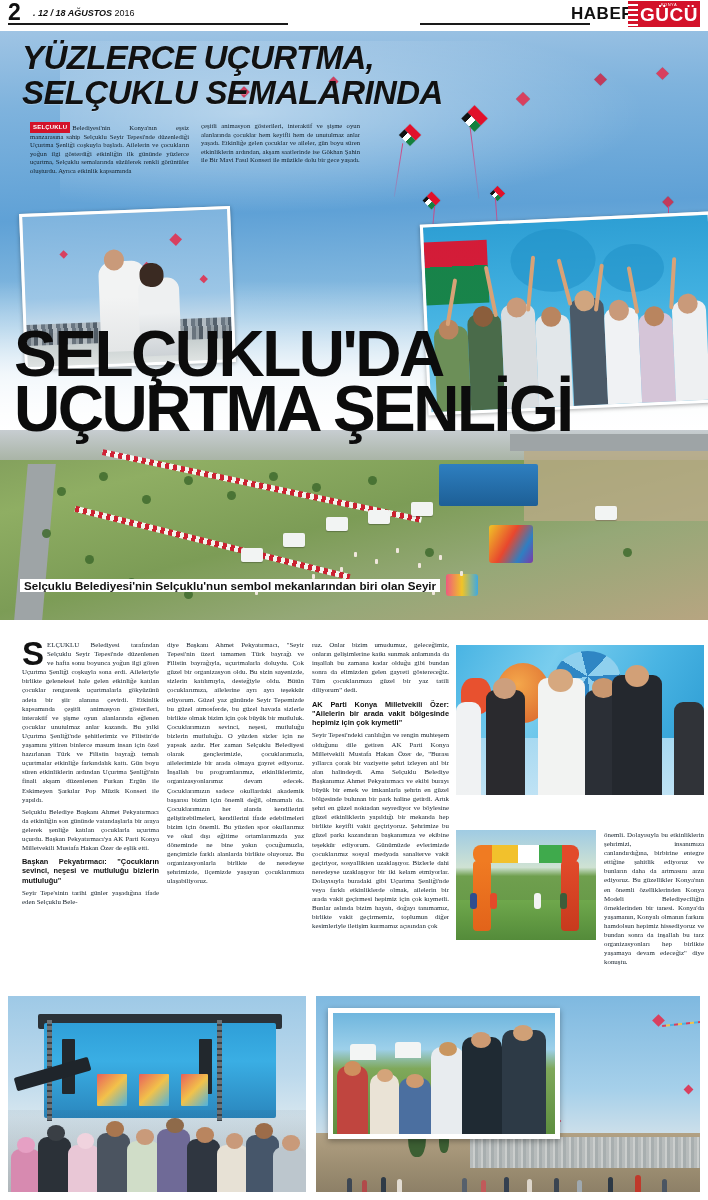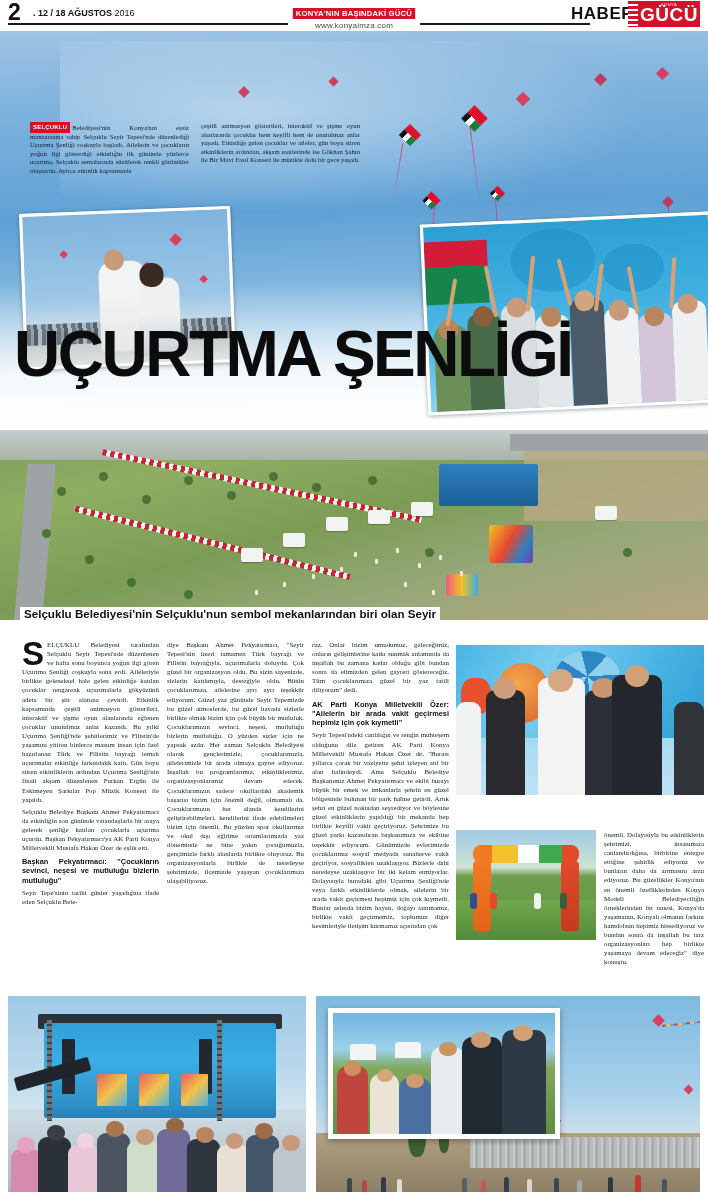--- a/index.html
+++ b/index.html
@@ -12,21 +12,21 @@
   
   .masthead{position:absolute;left:0;top:0;width:708px;height:30px;background:#fff;}
   .mh-page-no{
     position:absolute;left:8px;top:1px;font-family:"Liberation Sans",sans-serif;
     font-weight:bold;font-size:23px;line-height:23px;color:#111;letter-spacing:-1px;
   }
   .mh-date{
     position:absolute;left:33px;top:8px;font-family:"Liberation Sans",sans-serif;
     font-size:9px;color:#111;white-space:nowrap;
   }
-  .mh-date b{font-weight:bold;}
+  .mh-date b{font-weight:bold;font-style:italic;}
   .mh-rule-l{position:absolute;left:8px;top:23px;width:280px;height:2px;background:#1a1a1a;}
   .mh-rule-r{position:absolute;left:420px;top:23px;width:170px;height:2px;background:#1a1a1a;}
   .mh-center{position:absolute;left:292px;top:2px;width:124px;text-align:center;}
   .mh-badge{
     display:inline-block;background:#d3122a;color:#fff;font-family:"Liberation Sans",sans-serif;
     font-weight:bold;font-size:7.5px;letter-spacing:.2px;padding:1px 3px 1px 3px;line-height:9px;
     white-space:nowrap;transform:scaleX(1.02);
   }
   .mh-url{
     font-family:"Liberation Sans",sans-serif;font-size:8px;color:#4a4a4a;
@@ -123,21 +123,21 @@
     background:linear-gradient(180deg,#c7cdd1,#a9b4a6);}
   .pC-park{position:absolute;right:0;top:8%;width:26%;height:40%;background:#b9aa86;opacity:.8;}
 
   
   .mainhead{position:absolute;left:14px;top:327px;width:700px;z-index:6;
     font-family:"Liberation Sans",sans-serif;font-weight:bold;
     font-size:64px;line-height:55px;color:#0c0c0c;letter-spacing:-2.5px;}
   .mainhead .l2{display:block;}
 
   
-  .capbar{position:absolute;left:24px;top:604px;width:666px;z-index:7;}
+  .capbar{position:absolute;left:24px;top:576px;width:666px;z-index:7;}
   .capline{display:inline;background:#ffffff;color:#111;
     font-family:"Liberation Sans",sans-serif;font-weight:bold;font-size:11.6px;line-height:17.5px;
     box-shadow:4px 0 0 #fff,-4px 0 0 #fff;}
 
   
   .bodywrap{position:absolute;left:0;top:640px;width:708px;height:350px;}
   .col{position:absolute;top:0;width:137px;font-size:6.9px;line-height:9.1px;
     color:#14202b;text-align:justify;}
   .col p{margin:0 0 3px 0;}
   .c1{left:22px;}
@@ -211,24 +211,20 @@
 <div class="page">
 
   <div class="masthead">
     <div class="mh-page-no">2</div>
     <div class="mh-date">
       <b>. 12 / 18 AĞUSTOS</b>
       <span>2016</span>
     </div>
     <div class="mh-rule-l"></div>
     <div class="mh-rule-r"></div>
-    <div class="mh-center">
-      <span class="mh-badge">KONYA'NIN BAŞINDAKİ GÜCÜ</span>
-      <div class="mh-url">www.konyaimza.com</div>
-    </div>
     <div class="mh-haber">HABER</div>
     <div class="mh-imza-stripes"></div>
     <div class="mh-imza">GÜCÜ</div>
     <div class="mh-imza-top">KONYA</div>
   </div>
 
   <div class="hero">
     <div class="hero-glow"></div>
 
     <div class="kite" style="left:402px;top:96px">
@@ -256,20 +252,22 @@
     <div class="kite" style="left:658px;top:38px;width:9px;height:9px;background:#d8405f"></div>
     <div class="kite" style="left:664px;top:167px;width:8px;height:8px;background:#c23a5b"></div>
     <div class="kitetail" style="left:668px;top:175px;height:40px"></div>
     <div class="kite" style="left:240px;top:57px;width:8px;height:8px;background:#cf3f60"></div>
     <div class="kite" style="left:330px;top:47px;width:7px;height:7px;background:#cf3f60"></div>
 
     <div class="hero-haze"></div>
   </div>
 
   <div class="kicker">
+    <div>YÜZLERCE UÇURTMA,</div>
+    <div>SELÇUKLU SEMALARINDA</div>
   </div>
 
   <div class="lead">
     <div class="lead-col">
       <span class="lead-tag">SELÇUKLU</span><span>Belediyesi'nin Konya'nın eşsiz manzarasına sahip Selçuklu Seyir Tepesi'nde düzenlediği Uçurtma Şenliği coşkuyla başladı. Ailelerin ve çocukların yoğun ilgi gösterdiği etkinliğin ilk gününde yüzlerce uçurtma, Selçuklu semalarında süzülerek renkli görüntüler oluşturdu. Ayrıca etkinlik kapsamında</span>
     </div>
     <div class="lead-col">çeşitli animasyon gösterileri, interaktif ve şişme oyun alanlarında çocuklar hem keyifli hem de unutulmaz anlar yaşadı. Etkinliğe gelen çocuklar ve aileler, gün boyu süren etkinliklerin ardından, akşam saatlerinde ise Gökhan Şahin ile Bir Mavi Fasıl Konseri ile müzikle dolu bir gece yaşadı.</div>
   </div>
 
   <div class="photo photoA">
@@ -361,20 +359,21 @@
       <div class="pC-crowddot" style="left:44%;top:76%"></div>
         <div class="pC-crowddot" style="left:40%;top:80%"></div>
       <div class="pC-crowddot" style="left:57%;top:80%"></div>
         <div class="pC-crowddot" style="left:61%;top:84%"></div>
       <div class="pC-crowddot" style="left:65%;top:74%"></div>
         <div class="pC-crowddot" style="left:36%;top:84%"></div>
     </div>
   </div>
 
   <div class="mainhead">
+    <span>SELÇUKLU'DA</span>
     <span class="l2">UÇURTMA ŞENLİGİ</span>
   </div>
 
   <div class="capbar">
     <div><span class="capline">Selçuklu Belediyesi'nin Selçuklu'nun sembol mekanlarından biri olan Seyir</span></div>
   </div>
 
   <div class="photo photoD">
     <div class="ph-inner">
       <div class="pD-bg"></div>
@@ -416,21 +415,21 @@
       <div class="subhead">Başkan Pekyatırmacı: "Çocukların sevinci, neşesi ve mutluluğu bizlerin mutluluğu"</div>
       <p>Seyir Tepe'sinin tarihi günler yaşadığına ifade eden Selçuklu Bele-</p>
     </div>
 
     <div class="col c2">
       <p>diye Başkanı Ahmet Pekyatırmacı, "Seyir Tepesi'nin üzeri tamamen Türk bayrağı ve Filistin bayrağıyla, uçurtmalarla doluydu. Çok güzel bir organizasyon oldu. Bu sizin sayenizde, sizlerin katılımıyla, desteğiyle oldu. Bütün çocuklarımıza, ailelerine ayrı ayrı teşekkür ediyorum. Güzel yaz gününde Seyir Tepemizde bu güzel atmosferde, bu güzel havada sizlerle birlikte olmak bizim için çok büyük bir mutluluk. Çocuklarımızın sevinci, neşesi, mutluluğu bizlerin mutluluğu. O yüzden sizler için ne yapsak azdır. Her zaman Selçuklu Belediyesi olarak gençlerimizle, çocuklarımızla, ailelerimizle bir arada olmaya gayret ediyoruz. İnşallah bu programlarımız, etkinliklerimiz, organizasyonlarımız devam edecek. Çocuklarımızın sadece okullardaki akademik başarısı bizim için önemli değil, olmamalı da. Çocuklarımızın her alanda kendilerini geliştirebilmeleri, kendilerini ifade edebilmeleri bizim için önemli. Bu yüzden spor okullarımız ve okul dışı eğitime ortamlarımızda yaz döneminde ne bine yakın çocuğumuzla, gençimizle farklı alanlarda birlikte oluyoruz. Bu organizasyonlarla birlikte de neredeyse şehrimizde, ilçemizde yaşayan çocuklarımıza ulaşabiliyoruz.</p>
     </div>
 
     <div class="col c3">
       <p>ruz. Onlar bizim umudumuz, geleceğimiz, onların gelişimlerine katkı sunmak anlamında da inşallah bu zamana kadar olduğu gibi bundan sonra da elimizden gelen gayreti göstereceğiz. Tüm çocuklarımıza güzel bir yaz tatili diliyorum" dedi.</p>
-      <div class="subhead">AK Parti Konya Milletvekili Özer: "Ailelerin bir arada vakit geçirmesi hepimiz için çok kıymetli"</div>
+      <div class="subhead">AK Parti Konya Milletvekili Özer: "Ailelerin bir arada vakit bölgesinde hepimiz için çok kıymetli"</div>
       <p>Seyir Tepesi'ndeki canlılığın ve rengin muhteşem olduğunu dile getiren AK Parti Konya Milletvekili Mustafa Hakan Özer de, "Burası yıllarca çorak bir vaziyette şehri izleyen atıl bir alan halindeydi. Ama Selçuklu Belediye Başkanımız Ahmet Pekyatırmacı ve ekibi burayı büyük bir emek ve imkanlarla şehrin en güzel bölgesinde bulunan bir park haline getirdi. Artık şehri en güzel noktadan seyrediyor ve böylesine güzel etkinliklerin yapıldığı bir mekanda hep birlikte keyifli vakit geçiriyoruz. Şehrimize bu güzel parkı kazandıran başkanımıza ve ekibine teşekkür ediyorum. Günümüzde evlerimizde çocuklarımız sosyal medyada sanalterve vakit geçiriyor, sosyallikten uzaklaşıyor. Bizlerle dahi neredeyse uzaklaşıyor bir iki kelam etmiyorlar. Dolayısıyla buradaki gibi Uçurtma Şenliği'nde veya farklı etkinliklerde olmak, ailelerin bir arada vakit geçirmesi hepimiz için çok kıymetli. Bunlar aslında bizim hayatı, doğayı tanımamız, birlikte vakit geçirmemiz, toplumun diğer kesimleriyle iletişim kurmamız açısından çok</p>
     </div>
 
     <div class="col c4">
       <p>önemli. Dolayısıyla bu etkinliklerin şehrimizi, insanımıza canlandırdığına, birbirine entegre ettiğine şahitlik ediyoruz ve bunların daha da artmasını arzu ediyoruz. Bu güzellikler Konya'nın en önemli özelliklerinden Konya Modeli Belediyeciliğin örneklerinden bir tanesi. Konya'da yaşamanın, Konyalı olmanın farkını hamdolsun hepimiz hissediyoruz ve bundan sonra da inşallah bu tarz organizasyonları hep birlikte yaşamaya devam edeceğiz" diye konuştu.</p>
     </div>
   </div>
 
   <div class="photo photoF">
     <div class="ph-inner">

